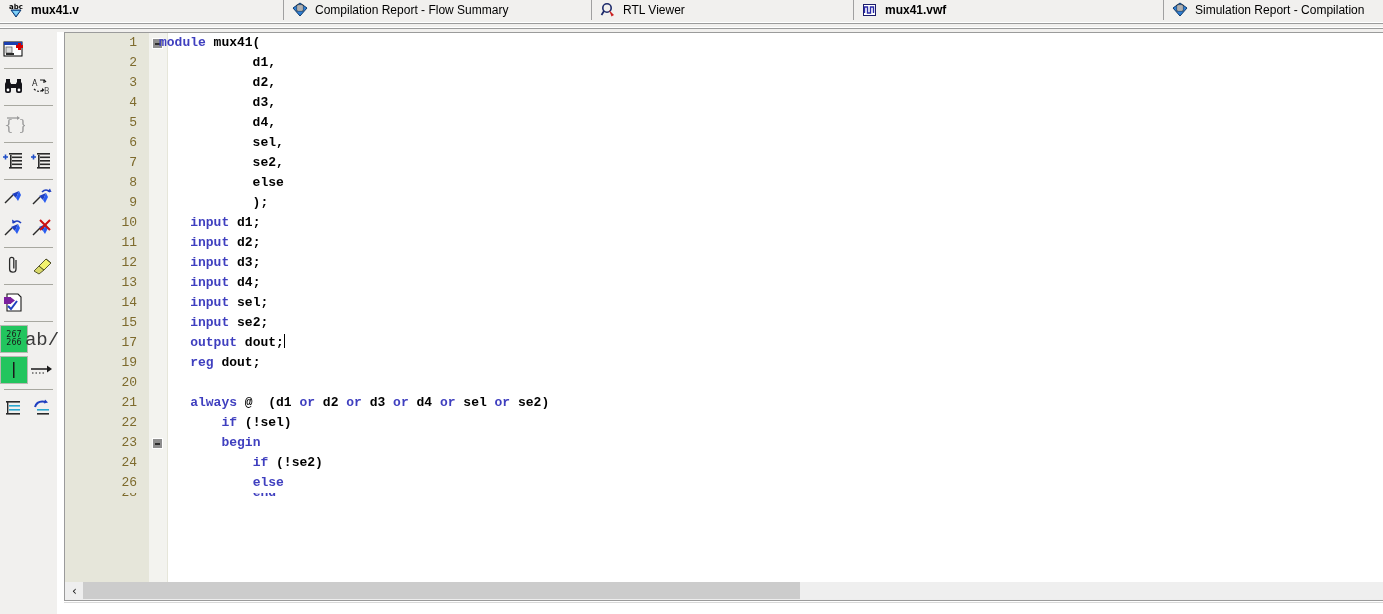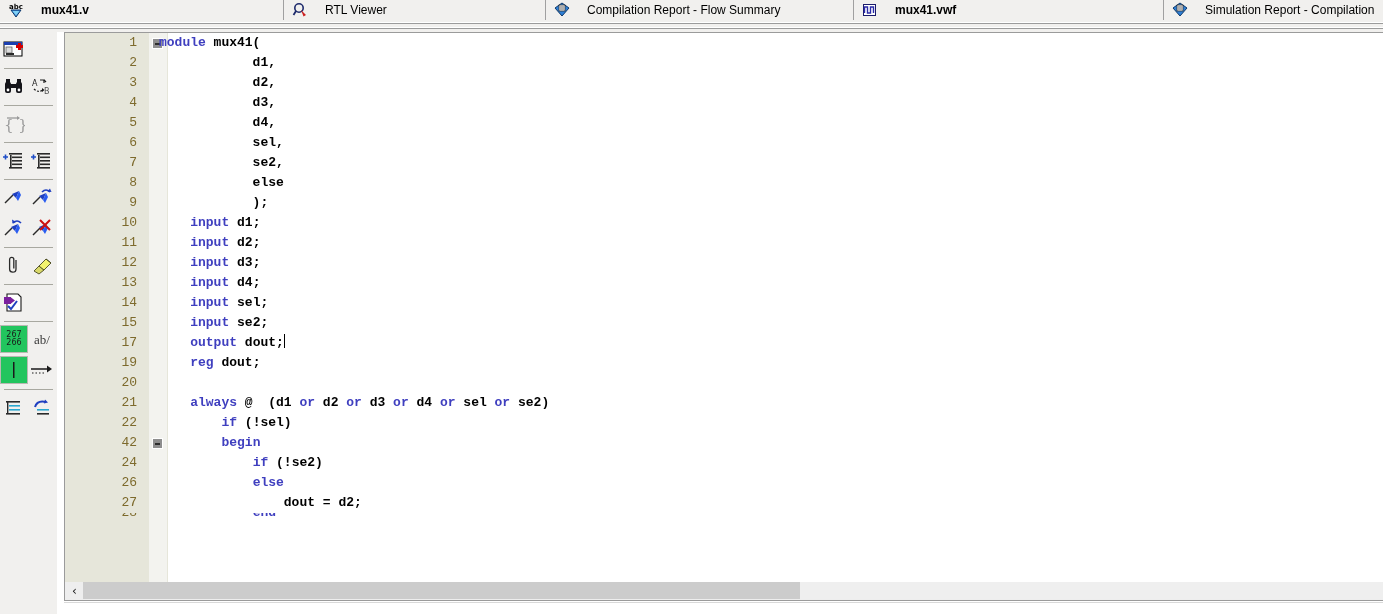--- a/index.html
+++ b/index.html
@@ -22,21 +22,21 @@
     display:flex;align-items:center;height:20px;
     padding:0 6px 0 8px;
     box-sizing:border-box;
     font-size:12px;color:#000;
     white-space:nowrap;
     position:relative;
   }
   .tab + .tab{border-left:1px solid #a0a0a0;}
   .tab.active{font-weight:bold;}
   .tab .ticon{
-    width:16px;height:16px;margin-right:17px;flex:0 0 16px;
+    width:16px;height:16px;margin-right:7px;flex:0 0 16px;
     position:relative;
   }
   .tab-label{line-height:14px;}
 
   .tab-mux41v{width:283px;}
   .tab-comprep{width:308px;}
   .tab-rtl{width:262px;}
   .tab-vwf{width:310px;font-weight:bold;}
   .tab-simrep{flex:1;}
 
@@ -69,21 +69,21 @@
   .tb-btn.framed{
     border:1px solid #b9b9b2;background:#22c55e;
     width:26px;height:26px;
   }
   .tb-btn svg{display:block;}
   .tb-btn .txtico{
     font-family:"DejaVu Sans", sans-serif;
     font-size:8px;line-height:8px;color:#1a1a1a;text-align:center;
   }
   .tb-btn .abico{
-    font-family:Liberation Serif, serif;font-size:13px;color:#3a3a3a;
+    font-family:Liberation Mono, monospace;font-size:19px;color:#3a3a3a;
   }
 
   
   .editor{
     position:absolute;left:64px;top:32px;
     width:1319px;height:582px;
     background:#ffffff;
     box-sizing:border-box;
   }
   .ed-frame{
@@ -185,43 +185,43 @@
 
     <div class="tab tab-mux41v active">
       <span class="ticon">
         <svg width="16" height="16" viewBox="0 0 16 16">
           <text x="1" y="7" font-family="DejaVu Sans" font-size="7" fill="#000">abc</text>
           <path d="M3 8 L13 8 L8 15 Z" fill="#2e7fd6" stroke="#103a6b" stroke-width="1"></path>
           <path d="M4.5 9 L11.5 9 L8 13.5 Z" fill="#7fd0f5"></path>
         </svg>
       </span>
       <span class="tab-label">mux41.v</span>
-    </div>
-
-    <div class="tab tab-rtl">
-      <span class="ticon">
-        <svg width="16" height="16" viewBox="0 0 16 16">
-          <circle cx="7" cy="6" r="4.2" fill="none" stroke="#1d2a6b" stroke-width="1.6"></circle>
-          <line x1="4" y1="9" x2="1.5" y2="13" stroke="#1d2a6b" stroke-width="1.8"></line>
-          <path d="M9 8 L14 13 L11.5 14.5 Z" fill="#cc2020"></path>
-        </svg>
-      </span>
-      <span class="tab-label">RTL Viewer</span>
     </div>
 
     <div class="tab tab-comprep">
       <span class="ticon">
         <svg width="16" height="16" viewBox="0 0 16 16">
           <path d="M1 6 L8 1 L15 6 L8 14 Z" fill="#2e7fd6" stroke="#103a6b" stroke-width="1"></path>
           <rect x="5" y="3" width="6" height="6" fill="#f2f2f2" stroke="#333" stroke-width="0.8"></rect>
           <line x1="6" y1="5" x2="10" y2="5" stroke="#333" stroke-width="0.7"></line>
           <line x1="6" y1="7" x2="10" y2="7" stroke="#333" stroke-width="0.7"></line>
         </svg>
       </span>
       <span class="tab-label">Compilation Report - Flow Summary</span>
+    </div>
+
+    <div class="tab tab-rtl">
+      <span class="ticon">
+        <svg width="16" height="16" viewBox="0 0 16 16">
+          <circle cx="7" cy="6" r="4.2" fill="none" stroke="#1d2a6b" stroke-width="1.6"></circle>
+          <line x1="4" y1="9" x2="1.5" y2="13" stroke="#1d2a6b" stroke-width="1.8"></line>
+          <path d="M9 8 L14 13 L11.5 14.5 Z" fill="#cc2020"></path>
+        </svg>
+      </span>
+      <span class="tab-label">RTL Viewer</span>
     </div>
 
     <div class="tab tab-vwf">
       <span class="ticon">
         <svg width="16" height="16" viewBox="0 0 16 16">
           <rect x="1.5" y="2.5" width="12" height="11" fill="#ffffff" stroke="#1a1a6b" stroke-width="1"></rect>
           <polyline points="2.5,11 2.5,5 5.5,5 5.5,11 8.5,11 8.5,5 11.5,5 11.5,11" fill="none" stroke="#2a2aa8" stroke-width="1.4"></polyline>
           <path d="M13.5 10.5 L13.5 13.5 L10.5 13.5" fill="none" stroke="#1a1a6b" stroke-width="1"></path>
         </svg>
       </span>
@@ -507,24 +507,23 @@
           <div class="row"><span class="lnum">11</span><span class="code"><span>    </span><span class="kw">input</span><span> d2;</span></span></div>
           <div class="row"><span class="lnum">12</span><span class="code"><span>    </span><span class="kw">input</span><span> d3;</span></span></div>
           <div class="row"><span class="lnum">13</span><span class="code"><span>    </span><span class="kw">input</span><span> d4;</span></span></div>
           <div class="row"><span class="lnum">14</span><span class="code"><span>    </span><span class="kw">input</span><span> sel;</span></span></div>
           <div class="row"><span class="lnum">15</span><span class="code"><span>    </span><span class="kw">input</span><span> se2;</span></span></div>
           <div class="row"><span class="lnum">17</span><span class="code"><span>    </span><span class="kw">output</span><span> dout;</span><span class="caret"></span></span></div>
           <div class="row"><span class="lnum">19</span><span class="code"><span>    </span><span class="kw">reg</span><span> dout;</span></span></div>
           <div class="row"><span class="lnum">20</span><span class="code"></span></div>
           <div class="row"><span class="lnum">21</span><span class="code"><span>    </span><span class="kw">always</span><span> @  (d1 </span><span class="kw">or</span><span> d2 </span><span class="kw">or</span><span> d3 </span><span class="kw">or</span><span> d4 </span><span class="kw">or</span><span> sel </span><span class="kw">or</span><span> se2)</span></span></div>
           <div class="row"><span class="lnum">22</span><span class="code"><span>        </span><span class="kw">if</span><span> (!sel)</span></span></div>
-          <div class="row"><span class="lnum">42</span><span class="fold"></span><span class="code"><span>        </span><span class="kw">begin</span></span></div>
+          <div class="row"><span class="lnum">23</span><span class="fold"></span><span class="code"><span>        </span><span class="kw">begin</span></span></div>
           <div class="row"><span class="lnum">24</span><span class="code"><span>            </span><span class="kw">if</span><span> (!se2)</span></span></div>
           <div class="row"><span class="lnum">26</span><span class="code"><span>            </span><span class="kw">else</span></span></div>
-          <div class="row"><span class="lnum">27</span><span class="code"><span>                dout = d2;</span></span></div>
           <div class="row row-clip"><span class="lnum">28</span><span class="code"><span>            </span><span class="kw">end</span></span></div>
         </div>
     </div>
 
     <div class="hscroll">
       <div class="hs-left">‹</div>
       <div class="hs-track">
         <div class="hs-thumb"></div>
       </div>
     </div>

